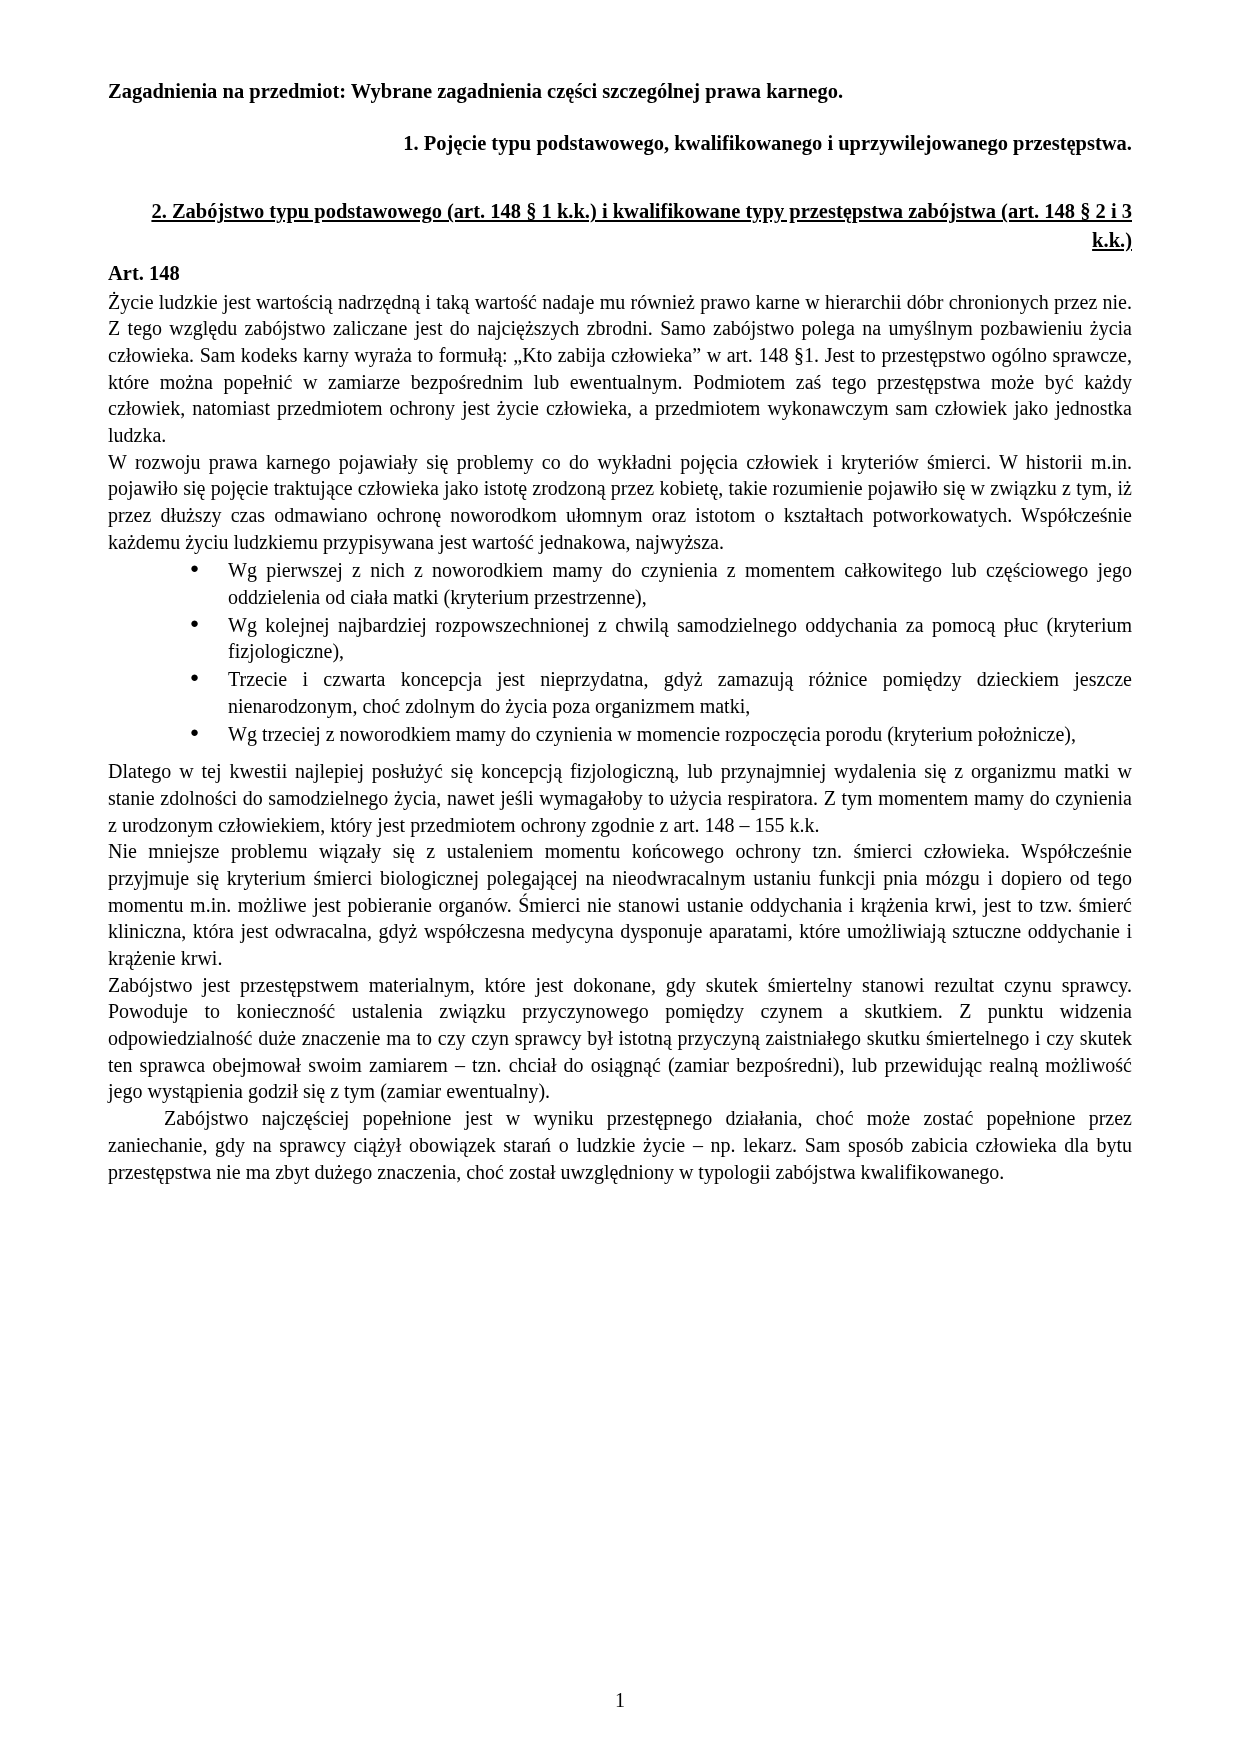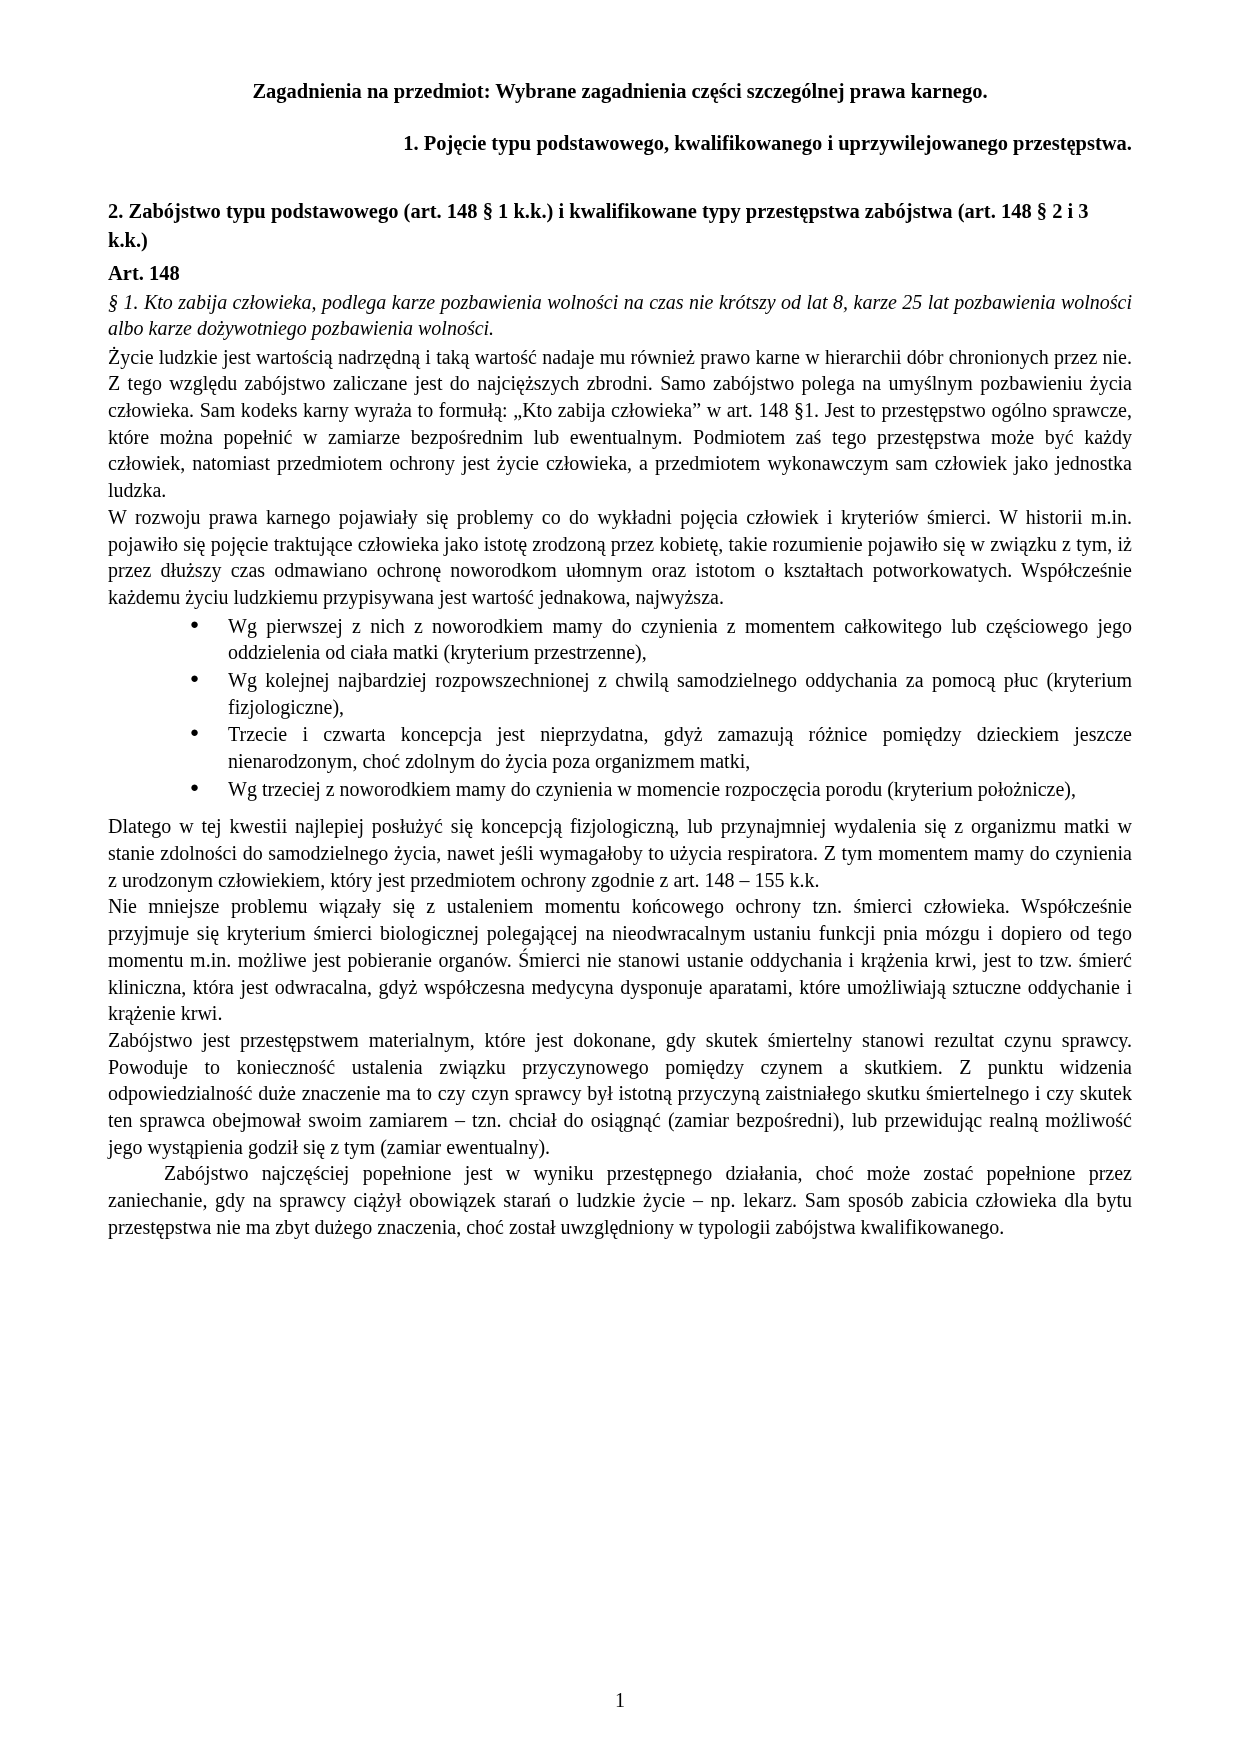--- a/index.html
+++ b/index.html
@@ -12,39 +12,39 @@
     height: 1754px;
     margin: 0 auto;
     background: #ffffff;
     position: relative;
     box-sizing: border-box;
     padding: 78px 108px 40px 108px;
     font-family: "Liberation Serif", "DejaVu Serif", serif;
     color: #000000;
   }
   .doc-title {
-    text-align: center;
     font-weight: bold;
     font-size: 20.5px;
     line-height: 1.35;
     margin: 0 0 24px 0;
   }
   .section-heading {
     text-align: right;
     font-weight: bold;
     font-size: 20.5px;
     line-height: 1.35;
     margin: 0 0 40px 0;
   }
   .section-heading-2 {
-    text-align: left;
+    text-align: right;
     font-weight: bold;
     font-size: 20.5px;
     line-height: 1.38;
     margin: 1px 0 6px 0;
+    text-decoration: underline;
   }
   .art-label {
     font-weight: bold;
     font-size: 20.5px;
     margin: 0 0 2px 0;
     line-height: 1.3;
   }
   .quote {
     font-style: italic;
     font-size: 20px;
@@ -98,21 +98,20 @@
 <div class="page">
 
   <h1 class="doc-title">Zagadnienia na przedmiot: Wybrane zagadnienia części szczególnej prawa karnego.</h1>
 
   <h2 class="section-heading">1. Pojęcie typu podstawowego, kwalifikowanego i uprzywilejowanego przestępstwa.</h2>
 
   <h2 class="section-heading-2">2. Zabójstwo typu podstawowego (art. 148 § 1 k.k.) i kwalifikowane typy przestępstwa zabójstwa (art. 148 § 2 i 3 k.k.)</h2>
 
   <div class="art-label">Art. 148</div>
 
-  <div class="quote">§ 1. Kto zabija człowieka, podlega karze pozbawienia wolności na czas nie krótszy od lat 8, karze 25 lat pozbawienia wolności albo karze dożywotniego pozbawienia wolności.</div>
 
   <p class="body">Życie ludzkie jest wartością nadrzędną i taką wartość nadaje mu również prawo karne w hierarchii dóbr chronionych przez nie. Z tego względu zabójstwo zaliczane jest do najcięższych zbrodni. Samo zabójstwo polega na umyślnym pozbawieniu życia człowieka. Sam kodeks karny wyraża to formułą: „Kto zabija człowieka” w art. 148 §1. Jest to przestępstwo ogólno sprawcze, które można popełnić w zamiarze bezpośrednim lub ewentualnym. Podmiotem zaś tego przestępstwa może być każdy człowiek, natomiast przedmiotem ochrony jest życie człowieka, a przedmiotem wykonawczym sam człowiek jako jednostka ludzka.</p>
   <p class="body">W rozwoju prawa karnego pojawiały się problemy co do wykładni pojęcia człowiek i kryteriów śmierci. W historii m.in. pojawiło się pojęcie traktujące człowieka jako istotę zrodzoną przez kobietę, takie rozumienie pojawiło się w związku z tym, iż przez dłuższy czas odmawiano ochronę noworodkom ułomnym oraz istotom o kształtach potworkowatych. Współcześnie każdemu życiu ludzkiemu przypisywana jest wartość jednakowa, najwyższa.</p>
 
   <ul class="bullets">
     <li>Wg pierwszej z nich z noworodkiem mamy do czynienia z momentem całkowitego lub częściowego jego oddzielenia od ciała matki (kryterium przestrzenne),</li>
     <li>Wg kolejnej najbardziej rozpowszechnionej z chwilą samodzielnego oddychania za pomocą płuc (kryterium fizjologiczne),</li>
     <li>Trzecie i czwarta koncepcja jest nieprzydatna, gdyż zamazują różnice pomiędzy dzieckiem jeszcze nienarodzonym, choć zdolnym do życia poza organizmem matki,</li>
     <li>Wg trzeciej z noworodkiem mamy do czynienia w momencie rozpoczęcia porodu (kryterium położnicze),</li>
   </ul>

